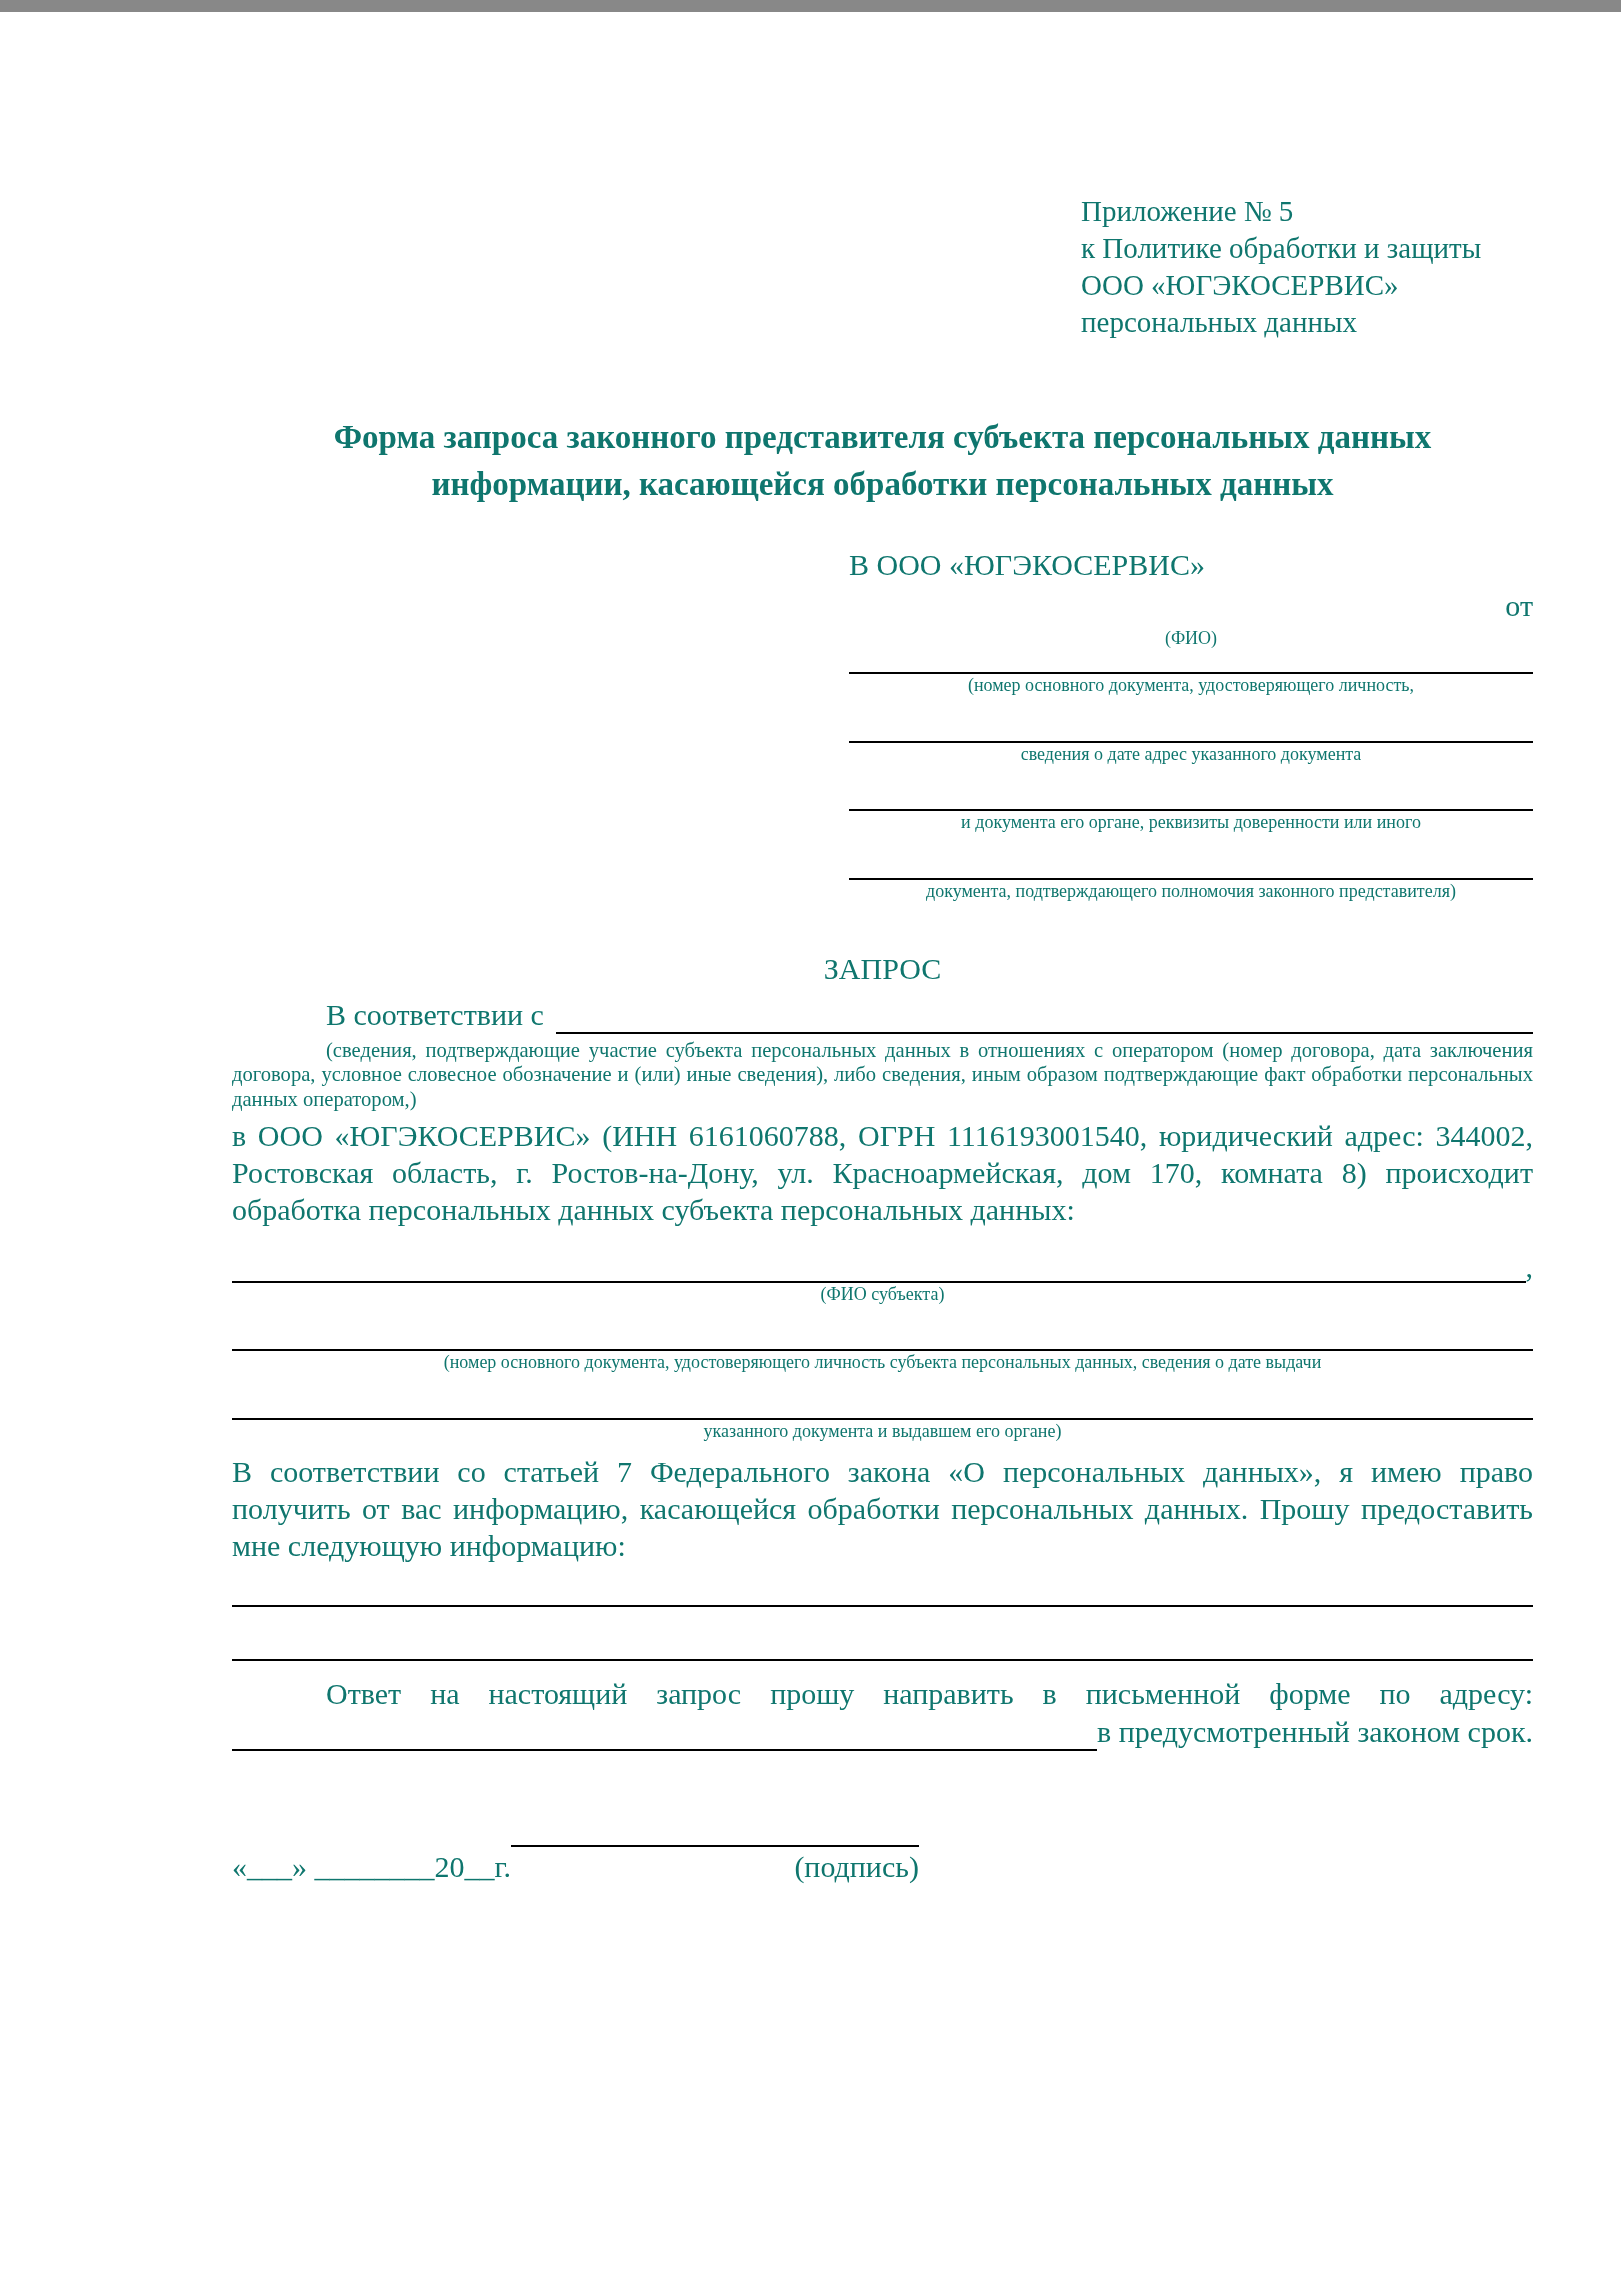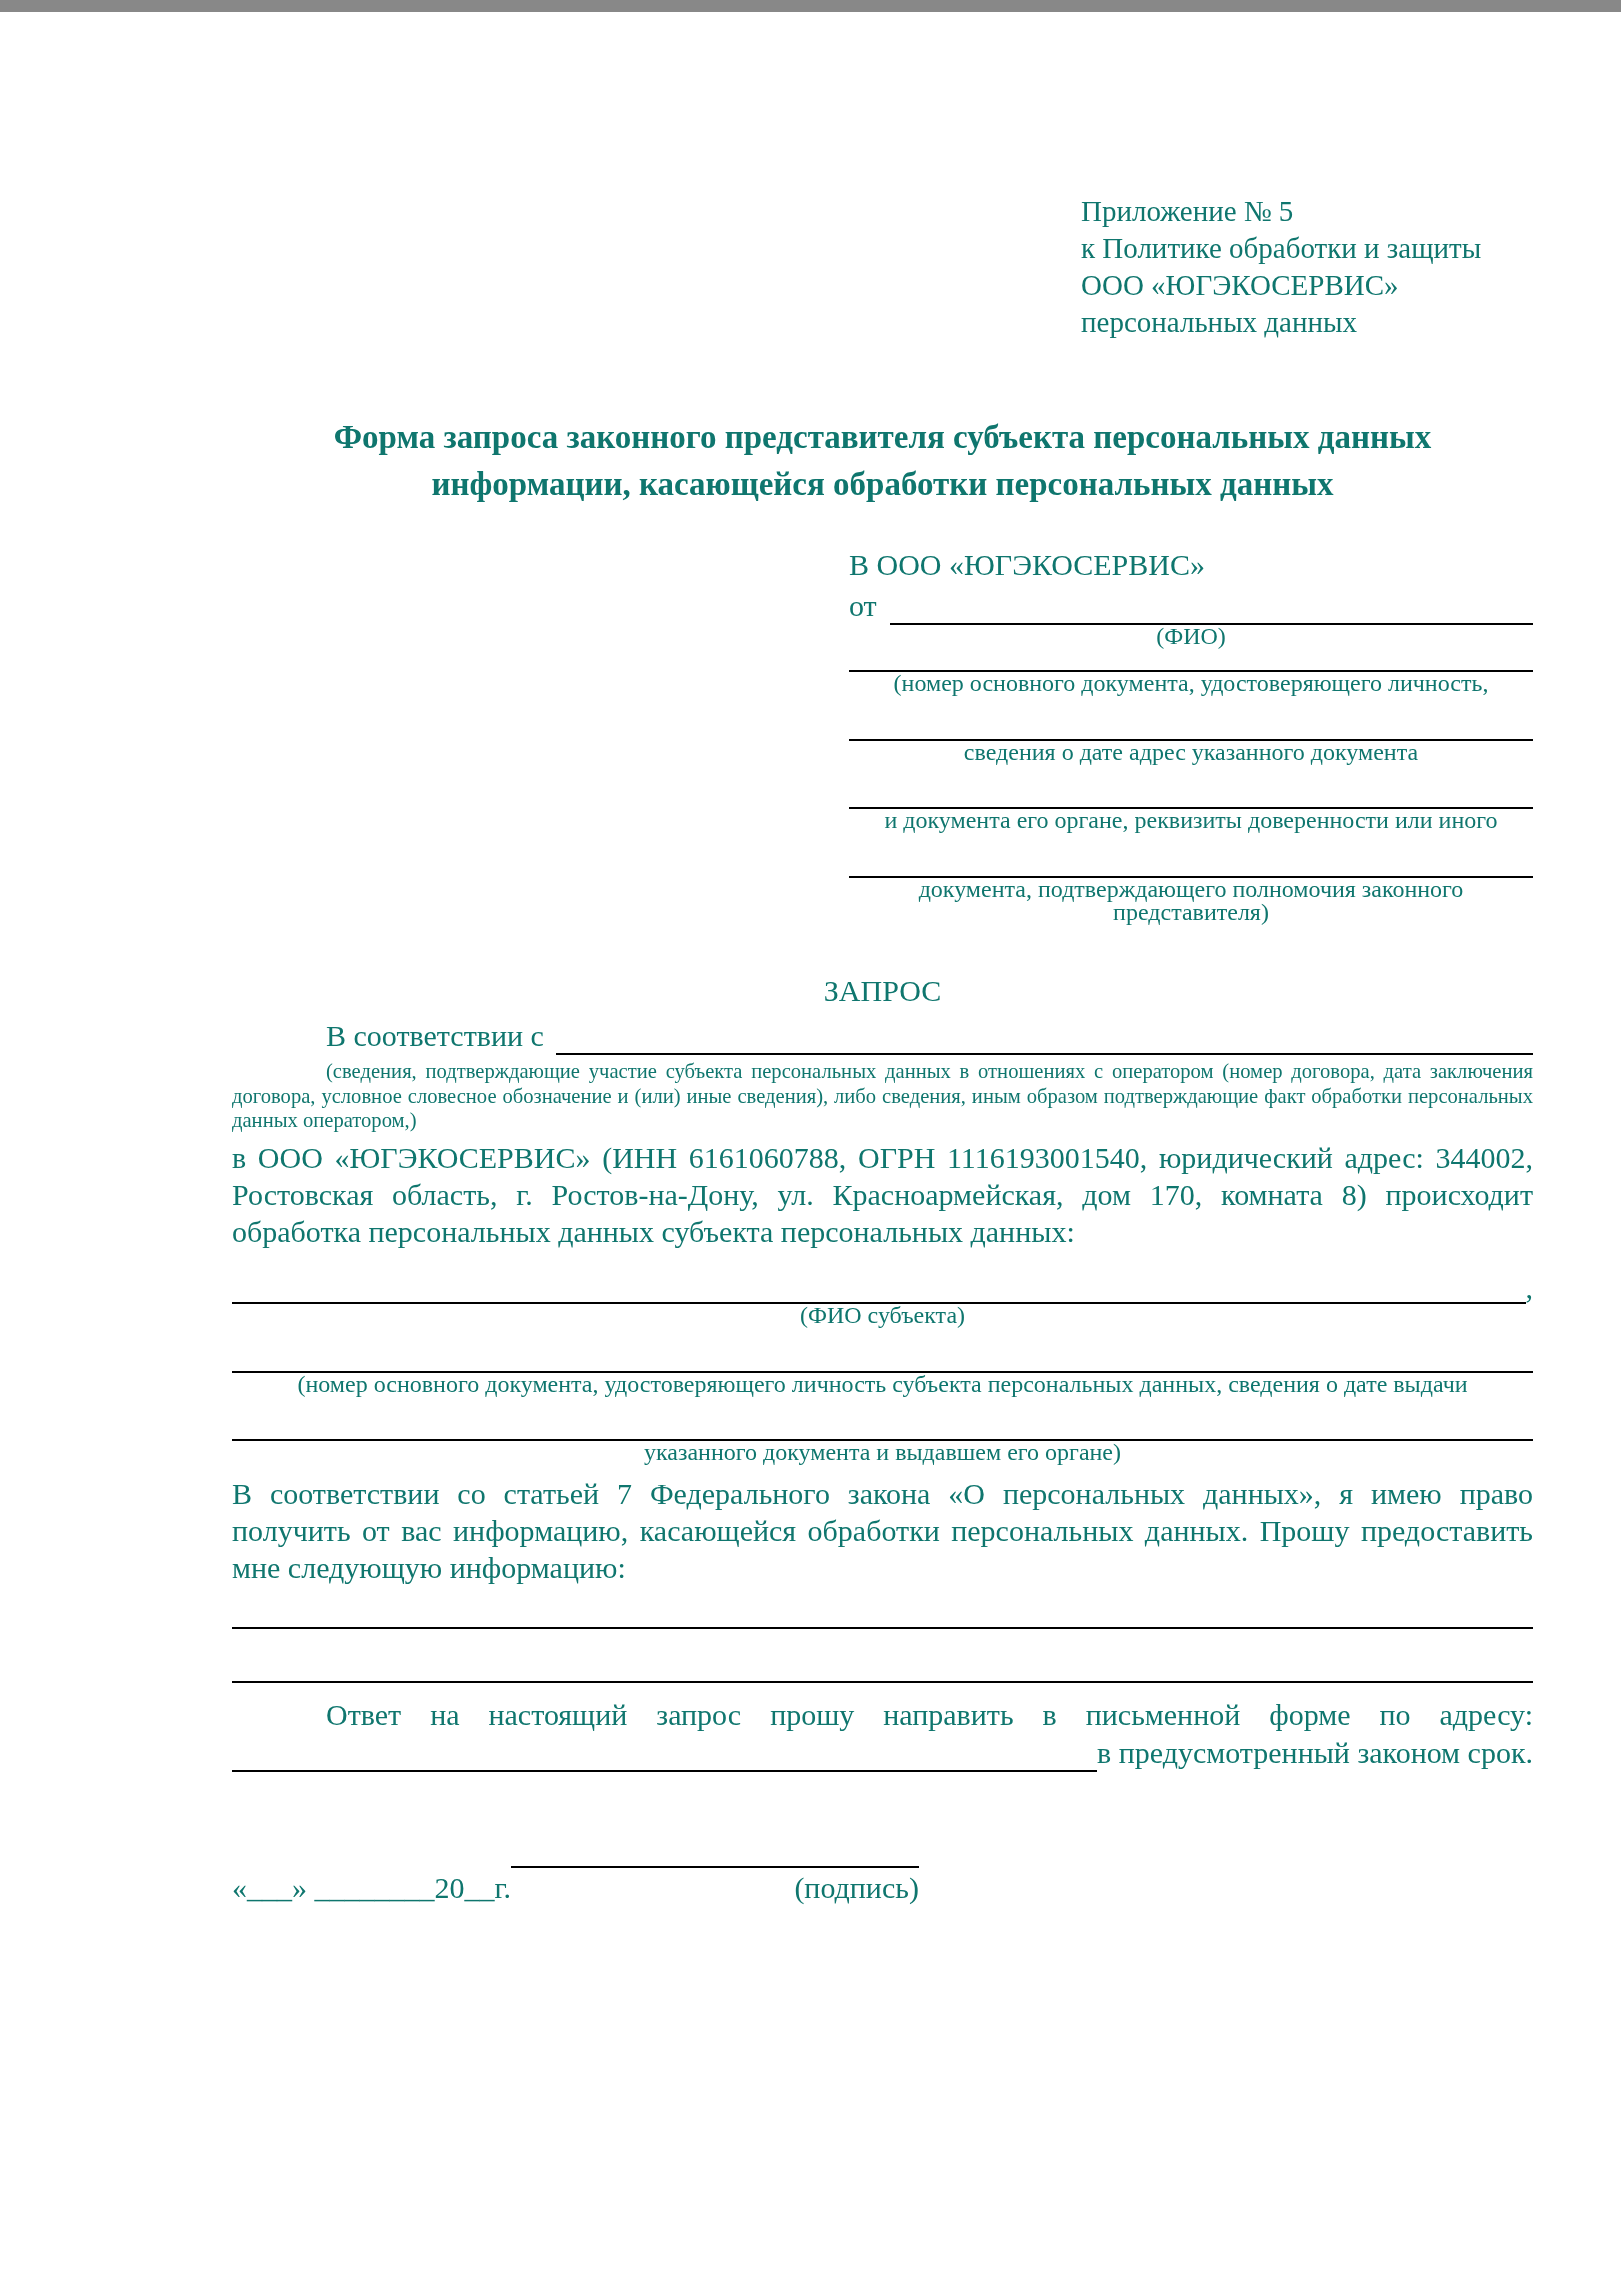--- a/index.html
+++ b/index.html
@@ -6,23 +6,23 @@
   .page{
     width:1621px;height:2293px;background:#ffffff;color:#0f766e;
     font-family:"Liberation Serif","DejaVu Serif",serif;
     position:relative;box-sizing:border-box;
     padding:181px 88px 0 232px;margin:12px auto;
   }
   .appendix{margin-left:849px;font-size:29px;line-height:37px;}
   .doc-title{margin-top:73px;text-align:center;font-weight:bold;font-size:33px;line-height:47px;}
   .recipient{margin-top:35px;margin-left:617px;font-size:30px;}
   .recipient .to{line-height:43px;}
-  .from-row{display:flex;align-items:flex-end;line-height:39px;}
+  .from-row{display:flex;align-items:flex-end;line-height:39px;flex-direction:column;}
   .from-row .fill{flex:1;border-bottom:2.9px solid #000;margin-left:13.7px;}
-  .small-caption{font-size:24px;line-height:23.5px;text-align:center;}
+  .small-caption{font-size:18px;line-height:23.5px;text-align:center;}
   .write-line{border-bottom:2.9px solid #000;}
   .wl-1{height:21.6px;}
   .wl{height:43px;}
   .request-heading{margin-top:47px;text-align:center;font-size:30px;line-height:37px;}
   .accordance-row{display:flex;align-items:flex-end;font-size:30px;line-height:39px;margin-top:7.8px;}
   .accordance-row .lead{padding-left:94px;white-space:nowrap;}
   .accordance-row .fill{flex:1;border-bottom:2.9px solid #000;margin-left:11.8px;}
   .fine-print{font-size:20.6px;line-height:24.5px;text-align:justify;text-indent:94px;margin-top:3.9px;}
   .body-par{font-size:30px;line-height:37px;text-align:justify;}
   .op-par{margin-top:5.9px;}

